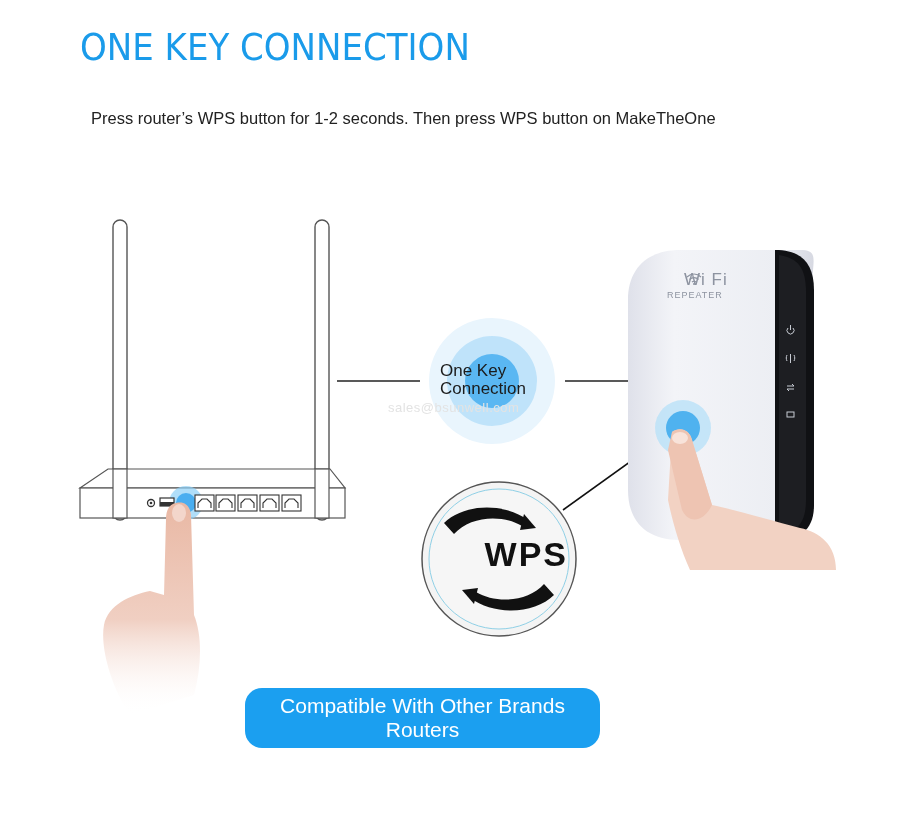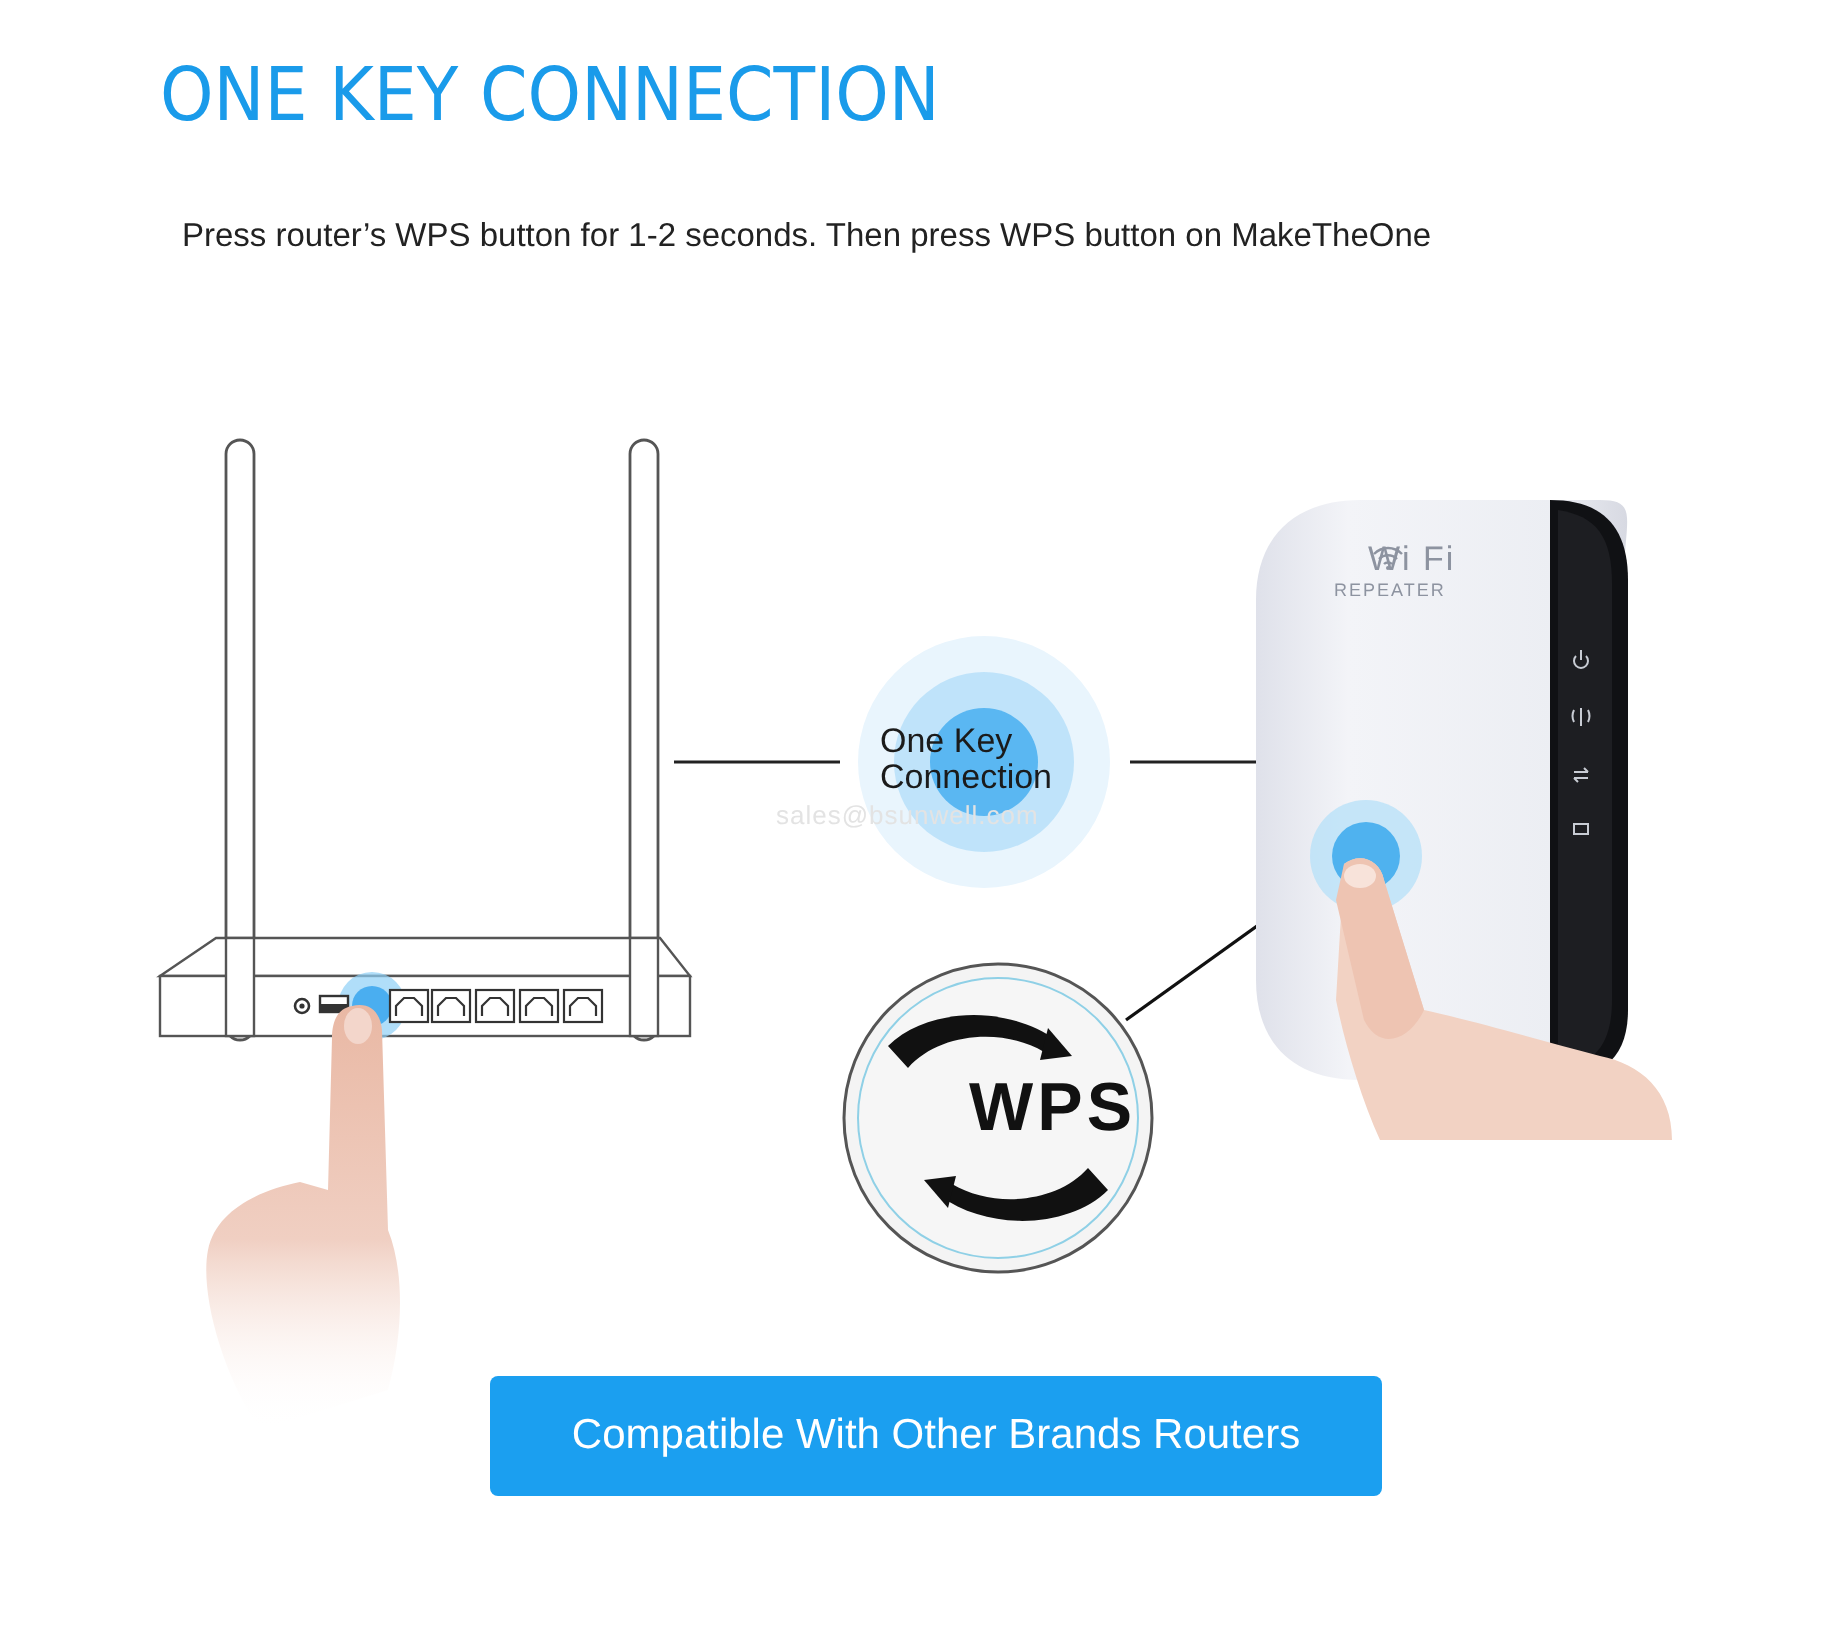--- a/index.html
+++ b/index.html
@@ -5,21 +5,21 @@
   html, body { margin:0; padding:0; background:#ffffff; }
   body { width:916px; height:822px; position:relative; overflow:hidden; font-family:"Liberation Sans", sans-serif; }
   .title { position:absolute; left:80px; top:26px; font-family:"DejaVu Sans", sans-serif; font-size:37px; color:#1a9bea; letter-spacing:0px; font-weight:normal; white-space:nowrap; transform:scaleX(0.92); transform-origin:left top; }
   .desc { position:absolute; left:79px; top:95px; font-size:16.5px; line-height:23px; color:#222; white-space:nowrap; }
   .desc div { margin:12px; }
   .abs { position:absolute; }
   svg { display:block; }
   .okc-label { position:absolute; left:440px; top:362px; width:110px; font-size:17px; line-height:18px; color:#1b1b1b; }
   .watermark { position:absolute; left:388px; top:400px; font-size:13px; color:#e3e3e3; letter-spacing:0.5px; }
   .wps-text { position:absolute; left:428px; top:535px; width:140px; text-align:right; font-size:34px; font-weight:bold; color:#111; letter-spacing:2px; }
-  .compat-btn { position:absolute; left:245px; top:688px; width:446px; height:60px; background:#1b9ff0; border-radius:4px; color:#ffffff; font-size:21px; display:flex; align-items:center; justify-content:center; border:none; padding:0; font-family:"Liberation Sans", sans-serif; cursor:pointer; }
+  .compat-btn { position:absolute; left:245px; top:688px; width:355px; height:60px; background:#1b9ff0; border-radius:17px; color:#ffffff; font-size:21px; display:flex; align-items:center; justify-content:center; border:none; padding:0; font-family:"Liberation Sans", sans-serif; cursor:pointer; }
   .repeater-brand { position:absolute; left:666px; top:270px; color:#8d93a0; font-size:17px; letter-spacing:1px;margin-left:18px; }
   .repeater-sub { position:absolute; left:667px; top:290px; color:#8d93a0; font-size:9px; font-weight:normal; letter-spacing:1px; }
 </style>
 </head>
 <body>
 
 <div class="title">ONE KEY CONNECTION</div>
 
 <div class="desc">
   <div>Press router’s WPS button for 1-2 seconds. Then press WPS button on MakeTheOne</div>

